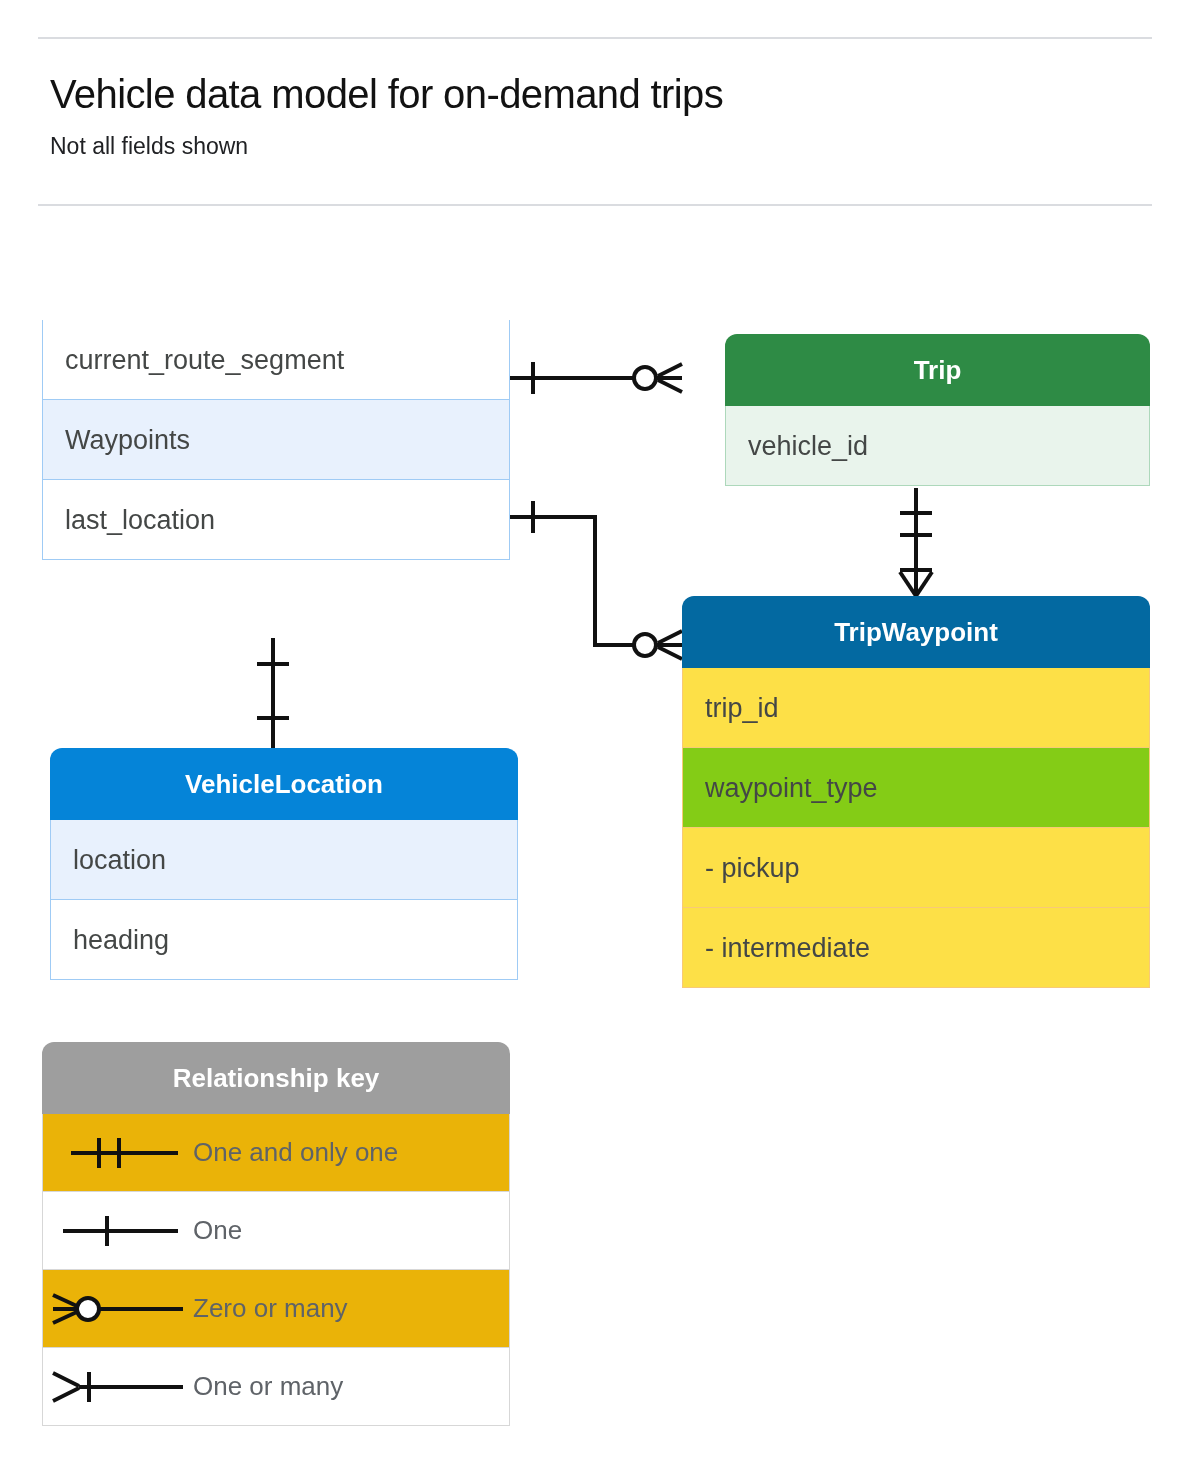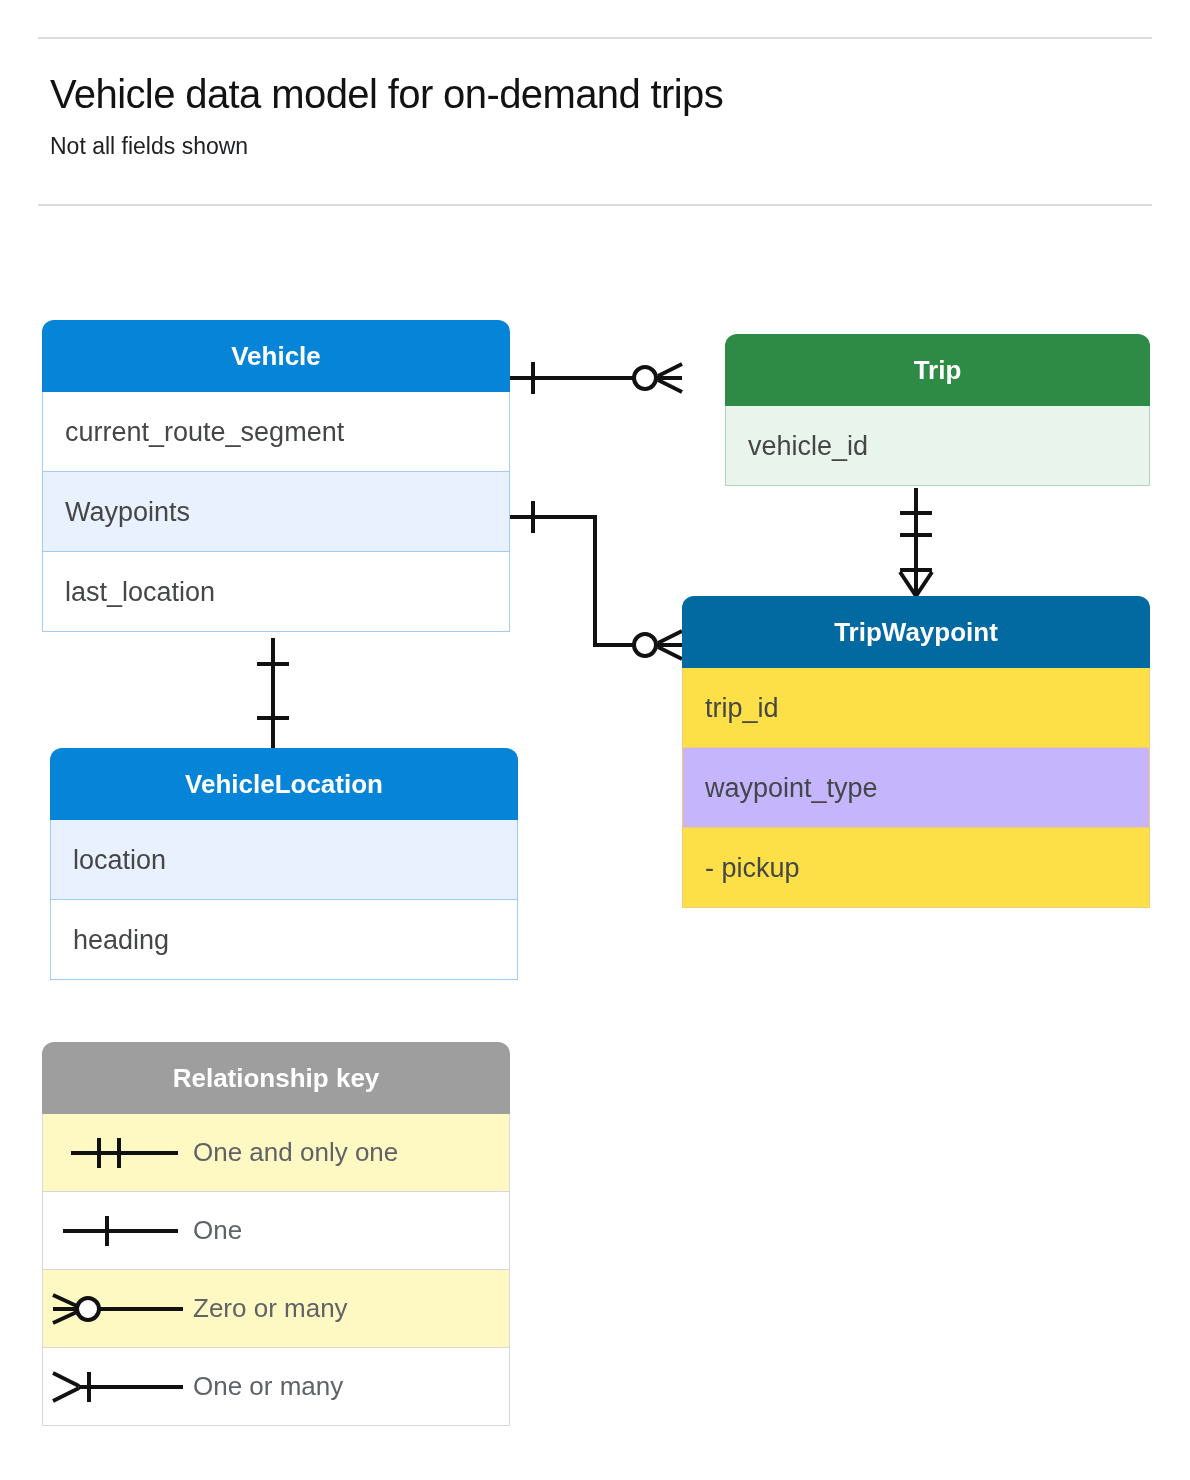--- a/index.html
+++ b/index.html
@@ -87,36 +87,36 @@
     border-top: none;
     background: #ffffff;
   }
   .green .entity-row.alt { background: #e9f4ec; }
 
   
   .orange .entity-header { background: #0369a1; }
   .orange .entity-row {
     border: 1px solid #f8c977;
     border-top: none;
-    background: #c4b5fd;
+    background: #84cc16;
   }
   .orange .entity-row.alt { background: #fde047; }
 
   
   .gray .entity-header { background: #9e9e9e; }
   .legend-row {
     height: 78px;
     box-sizing: border-box;
     border: 1px solid #d7d7d7;
     border-top: none;
     background: #ffffff;
     display: flex;
     align-items: center;
   }
-  .legend-row.alt { background: #fef9c3; }
+  .legend-row.alt { background: #eab308; }
   .legend-sym {
     width: 150px;
     flex: 0 0 150px;
     height: 78px;
     position: relative;
   }
   .legend-label {
     font-size: 26px;
     color: #5f6368;
     white-space: nowrap;
@@ -184,21 +184,20 @@
     <g>
       <line x1="273" y1="638" x2="273" y2="748"></line>
       <line x1="257" y1="664" x2="289" y2="664"></line>
       <line x1="257" y1="718" x2="289" y2="718"></line>
     </g>
 
   </g>
 </svg>
 
 <div class="entity blue" id="entity-vehicle">
-  <div class="entity-header">Vehicle</div>
   <div class="entity-row">current_route_segment</div>
   <div class="entity-row alt">Waypoints</div>
   <div class="entity-row">last_location</div>
 </div>
 
 <div class="entity blue" id="entity-vehicle-location">
   <div class="entity-header">VehicleLocation</div>
   <div class="entity-row alt">location</div>
   <div class="entity-row">heading</div>
 </div>
@@ -206,20 +205,21 @@
 <div class="entity green" id="entity-trip">
   <div class="entity-header">Trip</div>
   <div class="entity-row alt">vehicle_id</div>
 </div>
 
 <div class="entity orange" id="entity-tripwaypoint">
   <div class="entity-header">TripWaypoint</div>
   <div class="entity-row alt">trip_id</div>
   <div class="entity-row">waypoint_type</div>
   <div class="entity-row alt">-  pickup</div>
+  <div class="entity-row alt">-  intermediate</div>
 </div>
 
 <div class="entity gray" id="legend">
   <div class="entity-header">Relationship key</div>
 
   <div class="legend-row alt">
     <div class="legend-sym">
       <svg width="150" height="78" viewBox="0 0 150 78" xmlns="http://www.w3.org/2000/svg">
         <g stroke="#111111" stroke-width="4" fill="none">
           <line x1="28" y1="39" x2="135" y2="39"></line>

